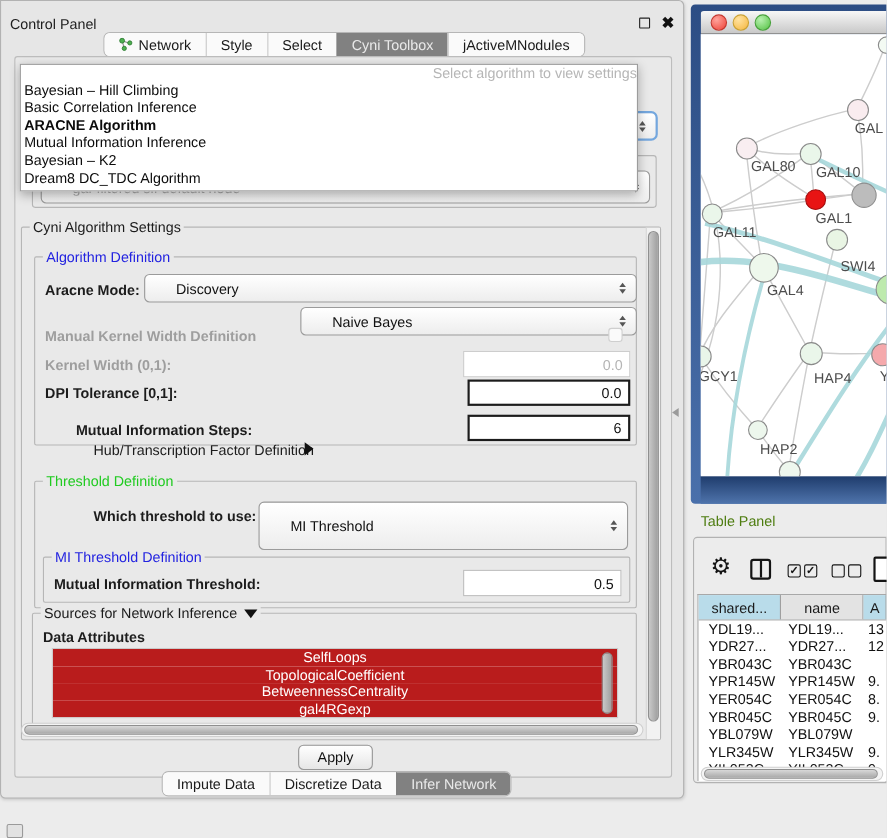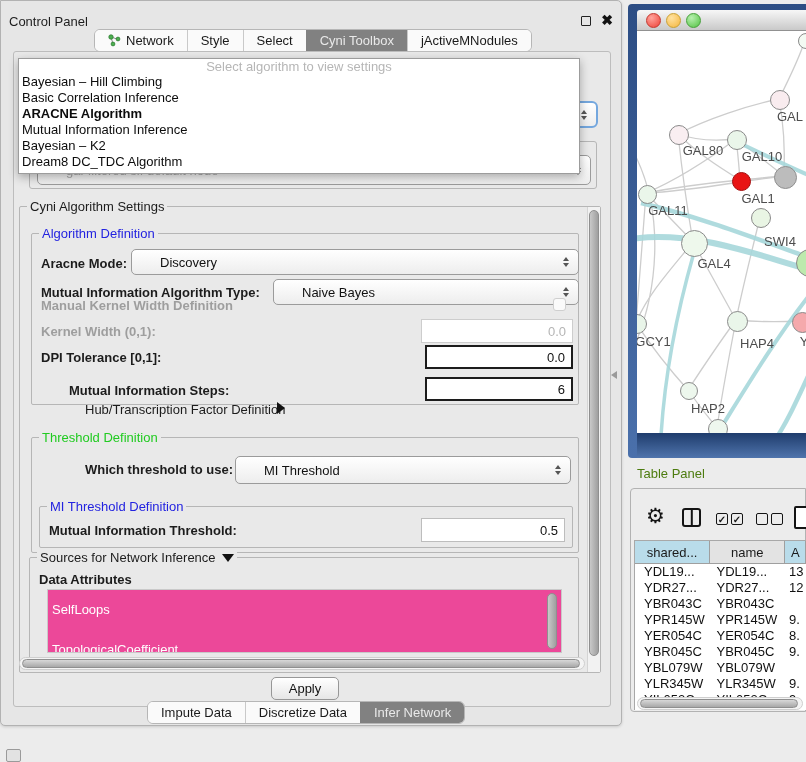--- a/index.html
+++ b/index.html
@@ -16,21 +16,21 @@
   
   .tabbar{display:flex;height:23px;border:1px solid #b6b6b6;border-radius:6px;overflow:hidden;background:#fafafa;}
   .tab{font-size:13px;line-height:22px;padding:0 13px;color:#1a1a1a;border-left:1px solid #c9c9c9;display:flex;align-items:center;gap:5px;background:#fafafa;white-space:nowrap;}
   .tab:first-child{border-left:none;}
   .tab.sel{background:#818181;color:#e9e9e9;border-left-color:#818181;}
 
   .content-pane{left:12px;top:50px;width:598px;height:656px;background:#e9e9e9;border:1px solid #bdbdbd;border-radius:3px;}
 
   
   .popup{left:17px;top:57px;width:562px;height:116px;background:#fff;border:1px solid #9c9c9c;box-shadow:0 3px 9px rgba(0,0,0,.3);z-index:40;}
-  .popup-ph{font-size:13px;line-height:15px;color:#b6b6b6;text-align:center;}
+  .popup-ph{font-size:13px;line-height:15px;color:#b6b6b6;text-align:right;}
   .algo-item{font-size:13px;line-height:16px;padding:0 3px;color:#0c0c0c;white-space:nowrap;}
   .algo-item.sel{font-weight:bold;}
 
   
   .hidden-group{left:28px;top:140px;width:568px;height:48px;border:1px solid #b6b6b6;border-radius:3px;z-index:2;}
   .hidden-combo{left:36px;top:154px;width:554px;height:30px;z-index:3;}
   .combo{display:flex;align-items:center;background:linear-gradient(#ffffff,#ededed);border:1px solid #9b9b9b;border-radius:5px;font-size:13px;color:#111;padding-left:28px;}
   .combo .cval{flex:1;white-space:nowrap;overflow:hidden;}
   .combo.ghost .cval{color:#a9a9a9;}
   .arrows{width:15px;display:flex;flex-direction:column;align-items:center;gap:2px;margin-right:5px;flex:none;}
@@ -48,21 +48,21 @@
   .dis{color:#9e9e9e;}
   .field{background:#fff;border:1px solid #bdbdbd;font-size:13px;color:#111;display:flex;align-items:center;justify-content:flex-end;padding:0 6px;}
   .field.strong{border:2px solid #1c1c1c;}
   .field.disabled{border:1px solid #cdcdcd;color:#b5b5b5;}
   .chk{width:13px;height:13px;border:1px solid #cfcfcf;background:#fafafa;border-radius:3px;}
   .tri-right{width:0;height:0;border-top:6px solid transparent;border-bottom:6px solid transparent;border-left:8px solid #111;display:inline-block;}
   .tri-down{width:0;height:0;border-left:6px solid transparent;border-right:6px solid transparent;border-top:8px solid #111;display:inline-block;}
 
   
   .attr-list{background:#fff;border:1px solid #c9c9c9;overflow:hidden;}
-  .attr-item{background:#ec4899;color:#fff;font-size:13px;line-height:15.5px;padding:12px 4px;white-space:nowrap;}
+  .attr-item{background:#b91c1c;color:#fff;font-size:13px;line-height:15.5px;padding:0 4px;white-space:nowrap;text-align:center;}
 
   
   .vtrack{background:#f2f2f2;border-left:1px solid #d4d4d4;}
   .vthumb{background:linear-gradient(90deg,#c9c9c9,#9f9f9f);border:1px solid #8f8f8f;border-radius:6px;}
   .htrack{background:#f4f4f4;border:1px solid #cfcfcf;border-radius:7px;}
   .hthumb{background:linear-gradient(#d8d8d8,#a8a8a8);border:1px solid #8f8f8f;border-radius:6px;}
 
   .apply-btn{left:270px;top:676px;width:68px;height:23px;border:1px solid #979797;border-radius:5px;background:linear-gradient(#ffffff,#e6e6e6);font-size:13px;color:#111;display:flex;align-items:center;justify-content:center;}
 
   
@@ -169,21 +169,20 @@
 
     <div class="abs lbl b" style="left:40px;top:255px;">Aracne Mode:</div>
     <div class="abs combo" style="left:130px;top:248px;width:448px;height:26px;">
       <span class="cval">Discovery</span>
       <span class="arrows">
           <span class="arr-up"></span>
           <span class="arr-dn"></span>
         </span>
     </div>
 
-    <div class="abs lbl b" style="left:40px;top:284px;">Mutual Information Algorithm Type:</div>
     <div class="abs combo" style="left:272px;top:278px;width:306px;height:26px;">
       <span class="cval">Naive Bayes</span>
       <span class="arrows">
           <span class="arr-up"></span>
           <span class="arr-dn"></span>
         </span>
     </div>
 
     <div class="abs lbl b dis" style="left:40px;top:297px;">Manual Kernel Width Definition</div>
     <div class="abs chk" style="left:552px;top:297px;"></div>
@@ -203,21 +202,21 @@
         <span>6</span>
       </div>
 
     <div class="abs lbl" style="left:40px;top:401px;margin-left:44px;">Hub/Transcription Factor Definition</div>
     <span class="abs tri-right" style="left:276px;top:401px;"></span>
 
     <div class="abs group" style="left:30px;top:436px;width:548px;height:116px;"></div>
     <div class="abs gtitle t-green" style="left:38px;top:429px;">Threshold Definition</div>
 
     <div class="abs lbl b" style="left:84px;top:461px;">Which threshold to use:</div>
-    <div class="abs combo" style="left:234px;top:455px;width:336px;height:28px;">
+    <div class="abs combo" style="left:234px;top:455px;width:336px;height:44px;">
       <span class="cval">MI Threshold</span>
       <span class="arrows">
           <span class="arr-up"></span>
           <span class="arr-dn"></span>
         </span>
     </div>
 
     <div class="abs group" style="left:38px;top:505px;width:534px;height:42px;"></div>
     <div class="abs gtitle t-blue" style="left:46px;top:498px;">MI Threshold Definition</div>
     <div class="abs lbl b" style="left:48px;top:522px;">Mutual Information Threshold:</div>

